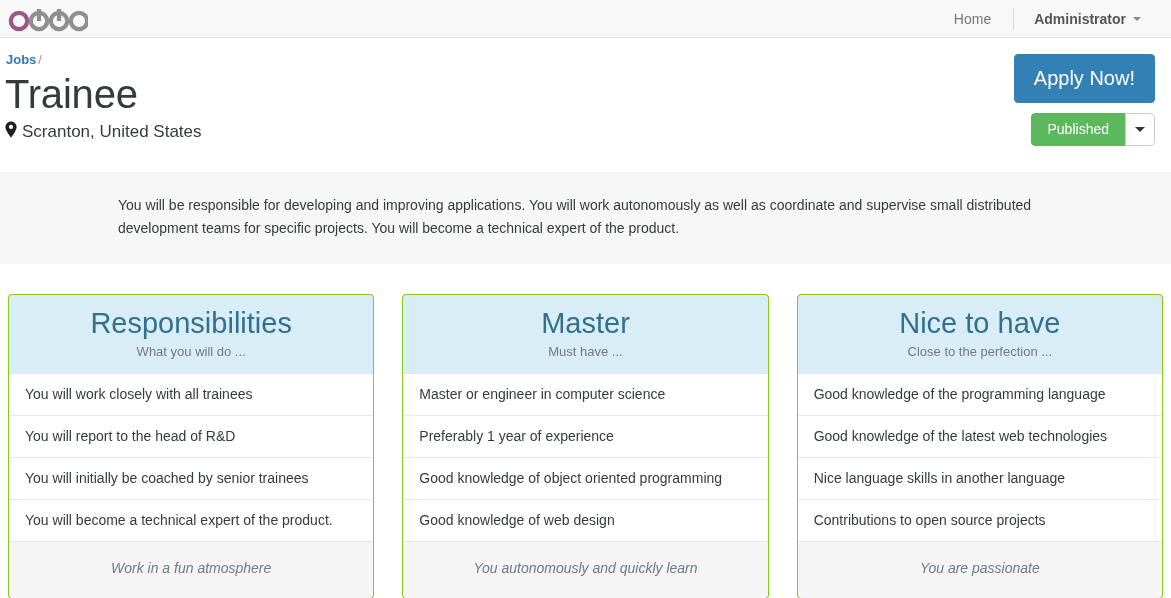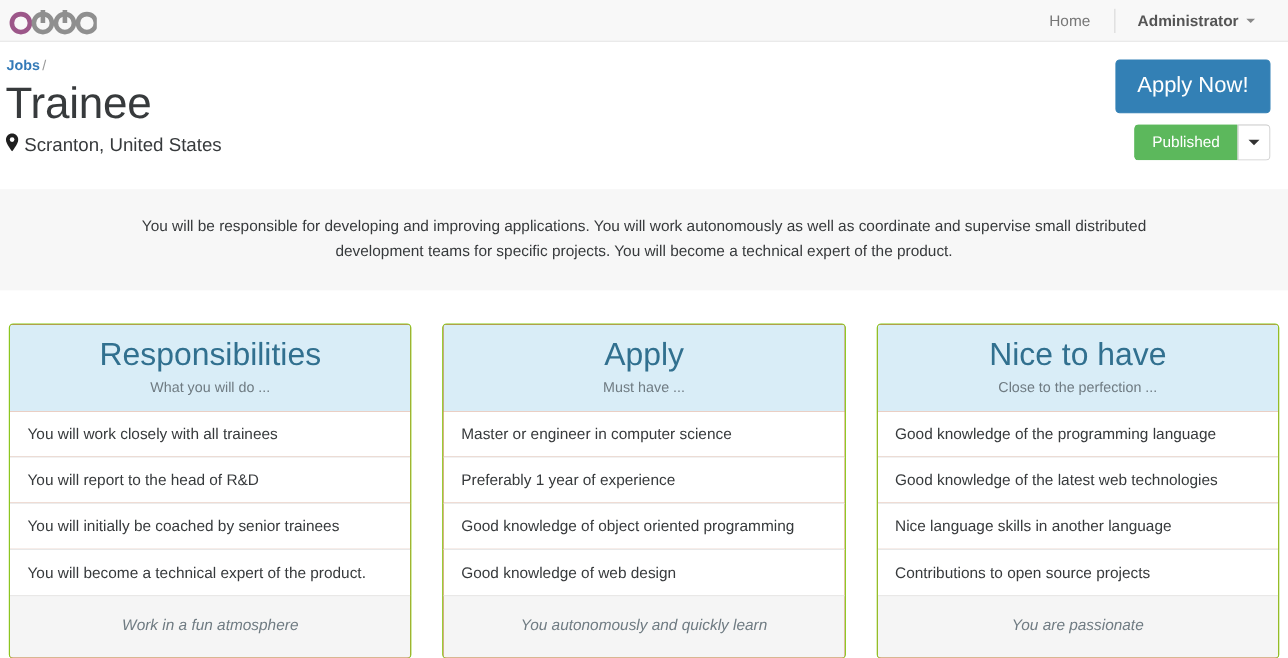--- a/index.html
+++ b/index.html
@@ -171,21 +171,21 @@
   .description-band {
     background: #f7f7f7;
     padding: 22px 0 24px 0;
   }
   .description-band p {
     margin: 0 auto;
     width: 935px;
     font-size: 14px;
     line-height: 23px;
     color: #373a3c;
-    text-align: center;
+    text-align: left;
   }
 
   
   .cards {
     display: flex;
     gap: 28px;
     padding: 30px 8px 0 8px;
   }
   .card {
     flex: 1 1 0;
@@ -304,21 +304,21 @@
       <li>You will work closely with all trainees</li>
       <li>You will report to the head of R&amp;D</li>
       <li>You will initially be coached by senior trainees</li>
       <li>You will become a technical expert of the product.</li>
     </ul>
     <div class="card-foot">Work in a fun atmosphere</div>
   </div>
 
   <div class="card">
     <div class="card-head">
-      <h3>Apply</h3>
+      <h3>Master</h3>
       <div class="sub">Must have ...</div>
     </div>
     <ul class="card-list">
       <li>Master or engineer in computer science</li>
       <li>Preferably 1 year of experience</li>
       <li>Good knowledge of object oriented programming</li>
       <li>Good knowledge of web design</li>
     </ul>
     <div class="card-foot">You autonomously and quickly learn</div>
   </div>

